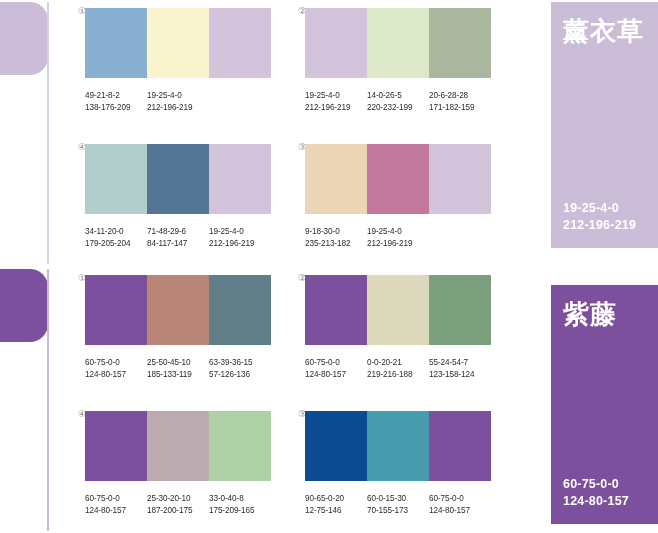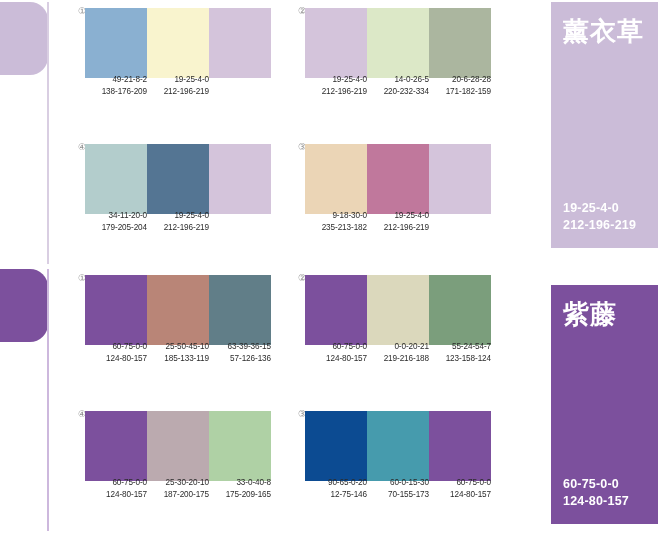--- a/index.html
+++ b/index.html
@@ -32,21 +32,21 @@
 
   
   .group{position:absolute;width:220px;}
   .g-num{
     position:absolute;left:0;top:0;width:14px;height:14px;
     font-size:9px;line-height:14px;text-align:center;color:#8d8d8d;
     font-family:"DejaVu Sans",sans-serif;
   }
   .chips{position:absolute;left:10px;top:4px;display:flex;}
   .chip{width:62px;height:70px;}
-  .codes{position:absolute;left:10px;top:70px;display:flex;text-align:right;}
+  .codes{position:absolute;left:10px;top:86px;display:flex;}
   .code{width:62px;font-size:8.2px;line-height:12px;color:#2b2b2b;letter-spacing:-0.1px;}
   .code span{display:block;white-space:nowrap;}
 
   
   .hero{position:absolute;left:551px;width:107px;}
   .hero-title{
     position:absolute;left:12px;top:14px;
     font-size:26px;line-height:30px;color:#ffffff;font-weight:700;
     font-family:"DejaVu Sans",sans-serif;letter-spacing:1px;white-space:nowrap;
   }
@@ -92,39 +92,43 @@
           <div class="chip" style="background: rgb(220, 232, 199);"></div>
           <div class="chip" style="background: rgb(171, 182, 159);"></div>
         </div>
         <div class="codes">
           <div class="code">
             <span>19-25-4-0</span>
             <span>212-196-219</span>
           </div>
           <div class="code">
             <span>14-0-26-5</span>
-            <span>220-232-334</span>
+            <span>220-232-199</span>
           </div>
           <div class="code">
             <span>20-6-28-28</span>
             <span>171-182-159</span>
           </div>
         </div>
       </div>
       <div class="group" style="left: 75px; top: 140px;">
         <div class="g-num">④</div>
         <div class="chips">
           <div class="chip" style="background: rgb(179, 205, 204);"></div>
           <div class="chip" style="background: rgb(84, 117, 147);"></div>
           <div class="chip" style="background: rgb(212, 196, 219);"></div>
         </div>
         <div class="codes">
           <div class="code">
             <span>34-11-20-0</span>
             <span>179-205-204</span>
+          </div>
+          <div class="code">
+            <span>71-48-29-6</span>
+            <span>84-117-147</span>
           </div>
           <div class="code">
             <span>19-25-4-0</span>
             <span>212-196-219</span>
           </div>
         </div>
       </div>
       <div class="group" style="left: 295px; top: 140px;">
         <div class="g-num">③</div>
         <div class="chips">

